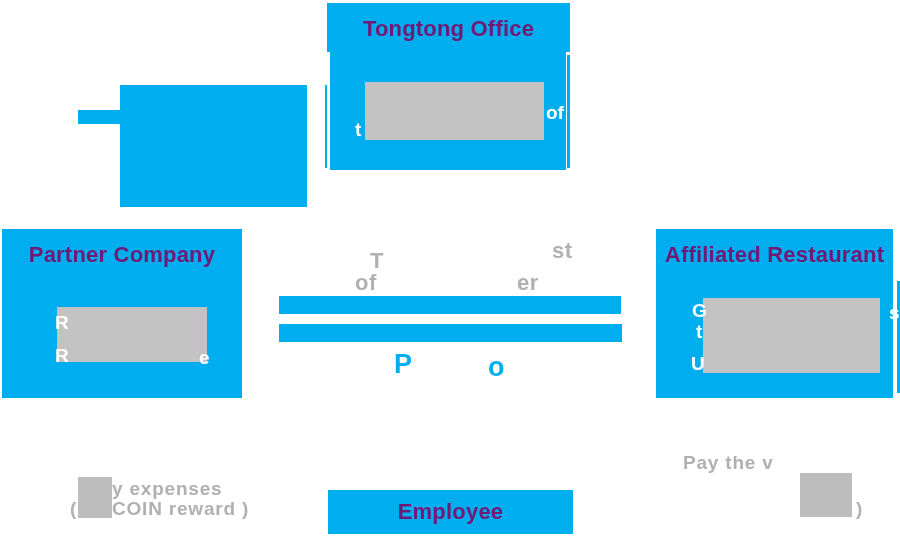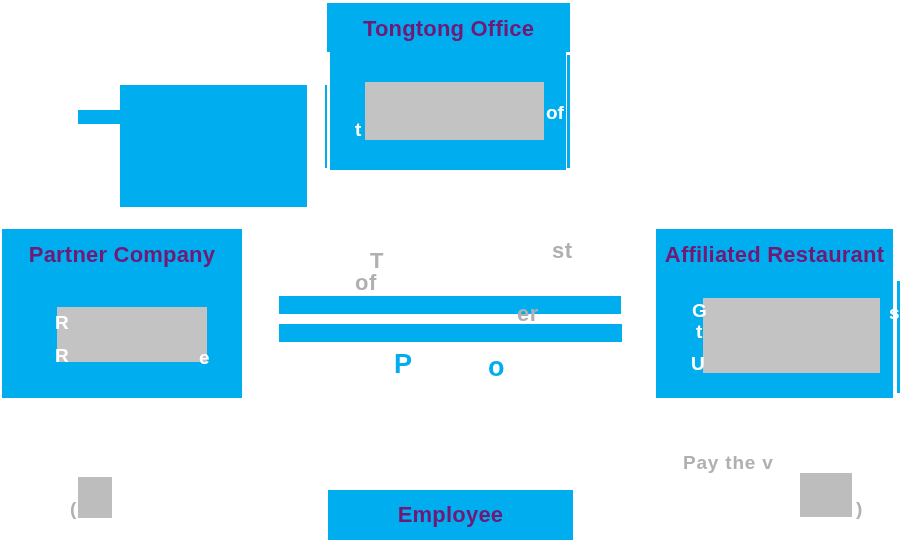--- a/index.html
+++ b/index.html
@@ -63,32 +63,34 @@
   <div class="abs blue" style="left:897px;top:281px;width:3px;height:112px;"></div>
   <div class="abs mask" style="left:703px;top:298px;width:177px;height:75px;"></div>
   <div class="frag" style="left:692px;top:301px;">G</div>
   <div class="frag" style="left:877px;top:303px;margin-left:12px;">se</div>
   <div class="frag" style="left:696px;top:322px;">t</div>
   <div class="frag" style="left:691px;top:354px;">U</div>
 
   <div class="graycap graycap-big" style="left:370px;top:250px;">T</div>
   <div class="graycap graycap-big" style="left:516px;top:240px;margin-left:36px;">st</div>
   <div class="graycap graycap-big" style="left:355px;top:272px;">of</div>
-  <div class="graycap graycap-big" style="left:517px;top:272px;margin-top:31px;">er</div>
+  <div class="graycap graycap-big" style="left:517px;top:272px;">er</div>
 
   <div class="abs blue" style="left:279px;top:296px;width:342px;height:18px;"></div>
   <div class="abs blue" style="left:279px;top:324px;width:343px;height:18px;"></div>
 
   <div class="bluecap" style="left:394px;top:351px;">P</div>
   <div class="bluecap" style="left:488px;top:354px;">o</div>
 
   <div class="abs cmask" style="left:78px;top:477px;width:34px;height:41px;"></div>
+  <div class="graycap" style="left:112px;top:479px;">y expenses</div>
   <div class="graycap" style="left:70px;top:499px;">(</div>
+  <div class="graycap" style="left:112px;top:499px;">COIN reward )</div>
 
-  <div class="abs blue boxtitle" style="left:328px;top:490px;width:245px;height:50px;">
+  <div class="abs blue boxtitle" style="left:328px;top:490px;width:245px;height:44px;">
     <span>Employee</span>
   </div>
 
   <div class="abs cmask" style="left:800px;top:473px;width:52px;height:44px;"></div>
   <div class="graycap" style="left:683px;top:453px;">Pay the v</div>
   <div class="graycap" style="left:856px;top:499px;">)</div>
 
 </div>
 
 </body></html>

